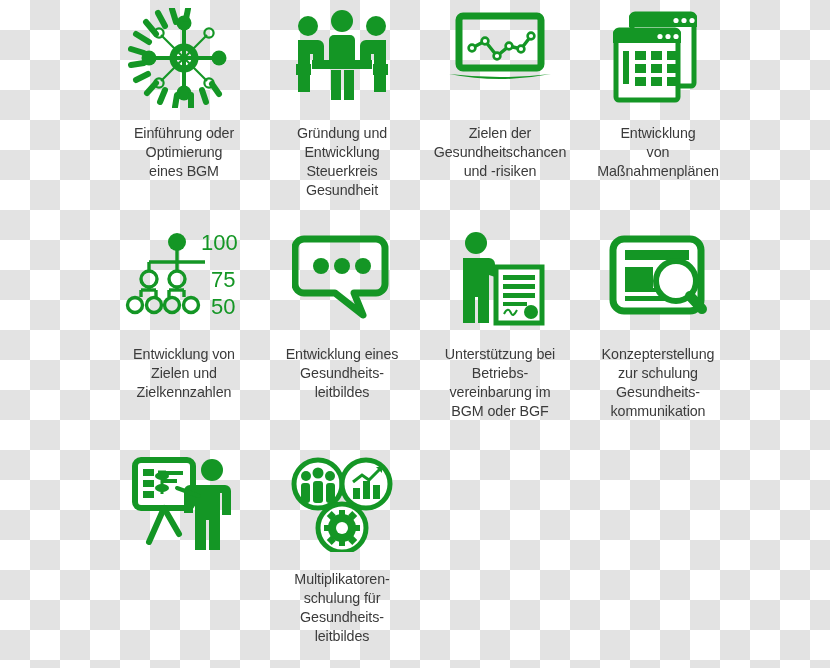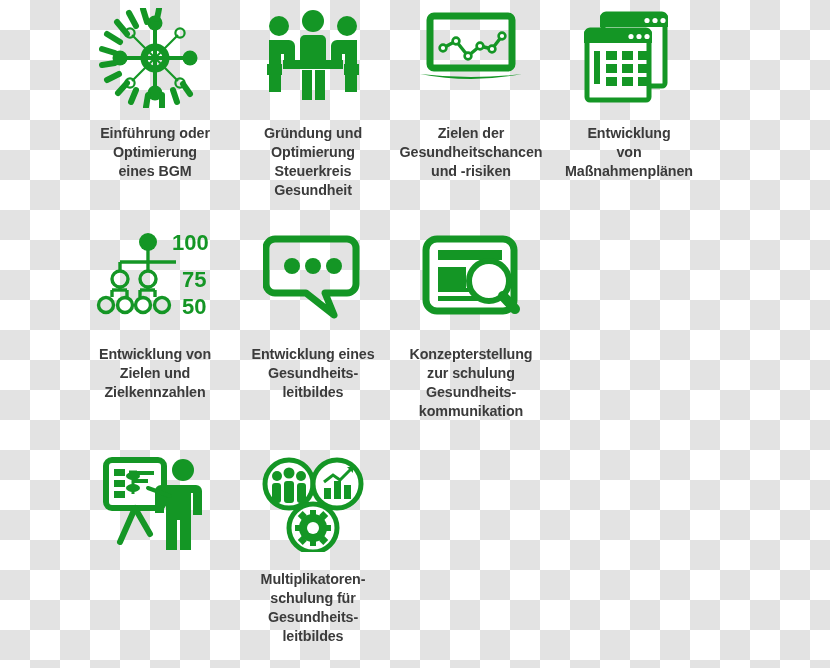--- a/index.html
+++ b/index.html
@@ -18,24 +18,23 @@
   .board{
     position:relative;
     width:830px;height:668px;
     box-sizing:border-box;
     padding:8px 0 0 0;
   }
   .grid{
     display:grid;
     grid-template-columns:repeat(4,152px);
     justify-content:start;
-    padding-left:79px;
+    padding-left:108px;
     column-gap:6px;
     row-gap:0px;
-    font-weight:bold;
   }
   .row-a{grid-auto-rows:205px;}
   .cell{
     display:flex;flex-direction:column;
     align-items:center;
     justify-content:flex-start;
   }
   .icon-wrap{
     height:110px;width:130px;
     display:flex;align-items:flex-start;justify-content:center;
@@ -118,21 +117,21 @@
             <rect x="83" y="56" width="15" height="11"></rect>
             <circle cx="52" cy="13" r="11"></circle>
             <rect x="39" y="27" width="26" height="33" rx="5"></rect>
             <rect x="41" y="62" width="10" height="30"></rect>
             <rect x="54" y="62" width="10" height="30"></rect>
             <rect x="22" y="52" width="60" height="9"></rect>
           </g>
         </svg>
       </div>
       <div class="caption">Gründung und
-Optimierung
+Entwicklung
 Steuerkreis
 Gesundheit</div>
     </div>
 
     <div class="cell">
       <div class="icon-wrap">
         <svg width="118" height="82" viewBox="0 0 118 82">
           <g stroke="#149625" fill="none">
             <rect x="18" y="8" width="82" height="52" rx="4" stroke-width="7"></rect>
             <polyline points="31,40 44,33 56,48 68,38 80,41 90,28" stroke-width="3.4" stroke-linejoin="round"></polyline>
@@ -241,20 +240,43 @@
             <circle cx="50" cy="37" r="8"></circle>
             <circle cx="71" cy="37" r="8"></circle>
           </g>
         </svg>
       </div>
       <div class="caption">Entwicklung eines
 Gesundheits-
 leitbildes</div>
     </div>
 
+    <div class="cell">
+      <div class="icon-wrap">
+        <svg width="102" height="98" viewBox="0 0 102 98">
+          <g fill="#149625">
+            <circle cx="27" cy="14" r="11"></circle>
+            <path d="M14 29 h26 a6 6 0 0 1 6 6 v6 l14 4 l-2 7 l-18 -6 v48 h-11 v-26 h-3 v26 h-12 z"></path>
+          </g>
+          <rect x="47" y="38" width="46" height="56" fill="#ffffff" stroke="#149625" stroke-width="5"></rect>
+          <g fill="#149625">
+            <rect x="54" y="46" width="32" height="5"></rect>
+            <rect x="54" y="55" width="32" height="5"></rect>
+            <rect x="54" y="64" width="32" height="5"></rect>
+            <rect x="54" y="73" width="24" height="4"></rect>
+            <circle cx="82" cy="83" r="7"></circle>
+          </g>
+          <path d="M55 85 q4 -8 7 -1 q2 5 6 -3" fill="none" stroke="#149625" stroke-width="2"></path>
+        </svg>
+      </div>
+      <div class="caption">Unterstützung bei
+Betriebs-
+vereinbarung im
+BGM oder BGF</div>
+    </div>
 
     <div class="cell">
       <div class="icon-wrap">
         <svg width="104" height="96" viewBox="0 0 104 96">
           <rect x="7" y="10" width="88" height="72" rx="11" fill="#ffffff" stroke="#149625" stroke-width="7"></rect>
           <g fill="#149625">
             <rect x="19" y="21" width="64" height="10"></rect>
             <rect x="19" y="38" width="28" height="25"></rect>
             <rect x="52" y="38" width="16" height="4"></rect>
             <rect x="19" y="68" width="48" height="4"></rect>

